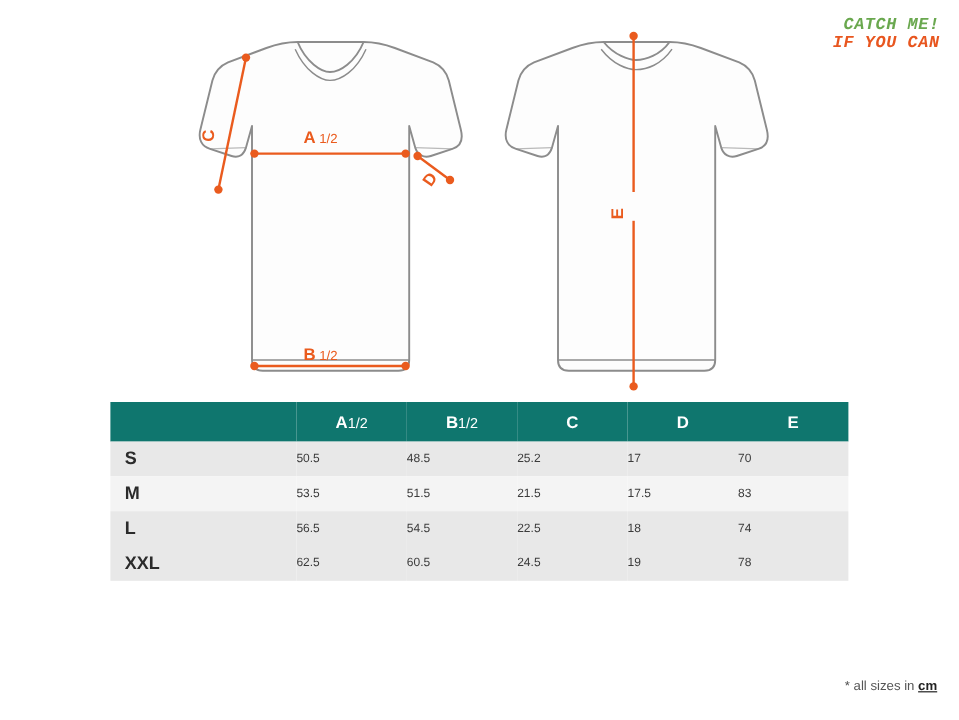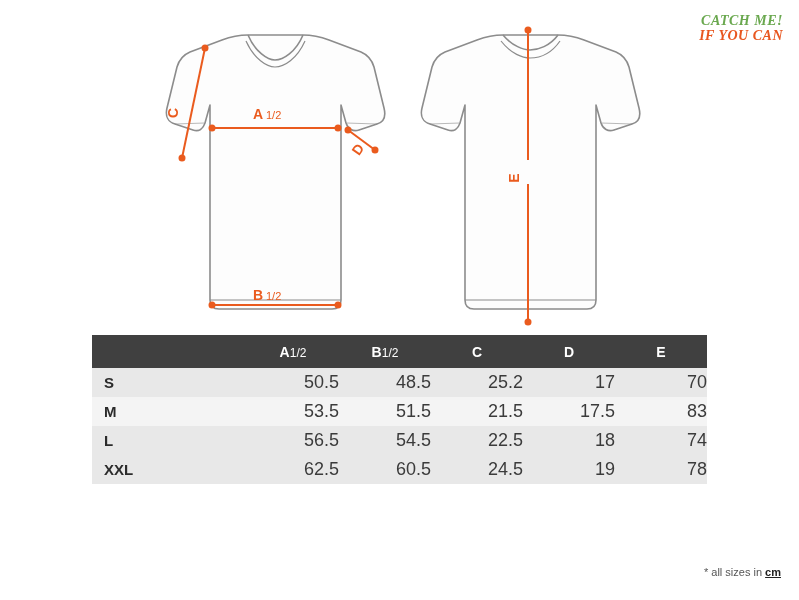--- a/index.html
+++ b/index.html
@@ -21,21 +21,21 @@
     background: #ffffff;
   }
 
   
   .logo {
     position: absolute;
     right: 16px;
     top: 14px;
     text-align: right;
     line-height: 1.05;
-    font-family: Liberation Serif, serif;
+    font-family: Liberation Mono, monospace;
     font-weight: bold;
     font-style: italic;
     font-size: 14px;
     letter-spacing: 0.5px;
   }
   .logo .l1 { color: #6aa84f; display: block; }
   .logo .l2 { color: #e8561f; display: block; }
 
   
   .diagram {
@@ -52,39 +52,39 @@
     left: 92px;
     top: 335px;
     width: 615px;
   }
   table.sizes {
     border-collapse: collapse;
     width: 615px;
     table-layout: fixed;
   }
   table.sizes thead th {
-    background: #404040;
+    background: #0f766e;
     color: #ffffff;
     font-size: 14px;
     font-weight: bold;
     height: 33px;
     padding: 0;
     text-align: center;
     vertical-align: middle;
   }
   table.sizes thead th.first { text-align: left; }
   table.sizes th .frac {
     font-weight: normal;
     font-size: 12px;
   }
   table.sizes tbody td {
     height: 29px;
-    font-size: 18px;
+    font-size: 10px;
     color: #3b3b3b;
-    text-align: right;
+    text-align: left;
     vertical-align: middle;
     padding: 0;
   }
   table.sizes tbody td.label {
     text-align: left;
     padding-left: 12px;
     font-weight: bold;
     color: #2b2b2b;
     font-size: 15px;
   }

